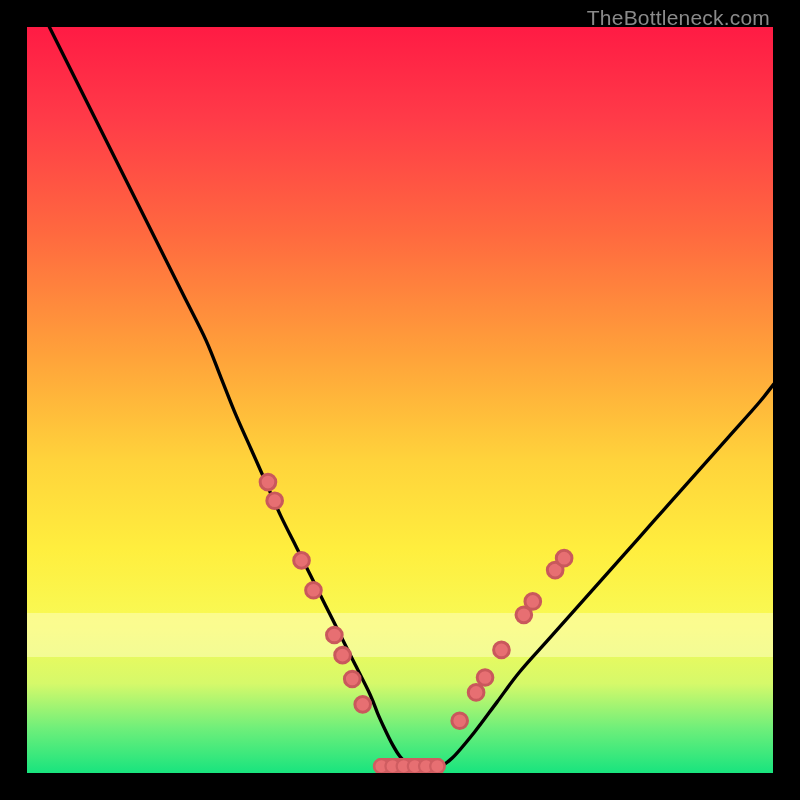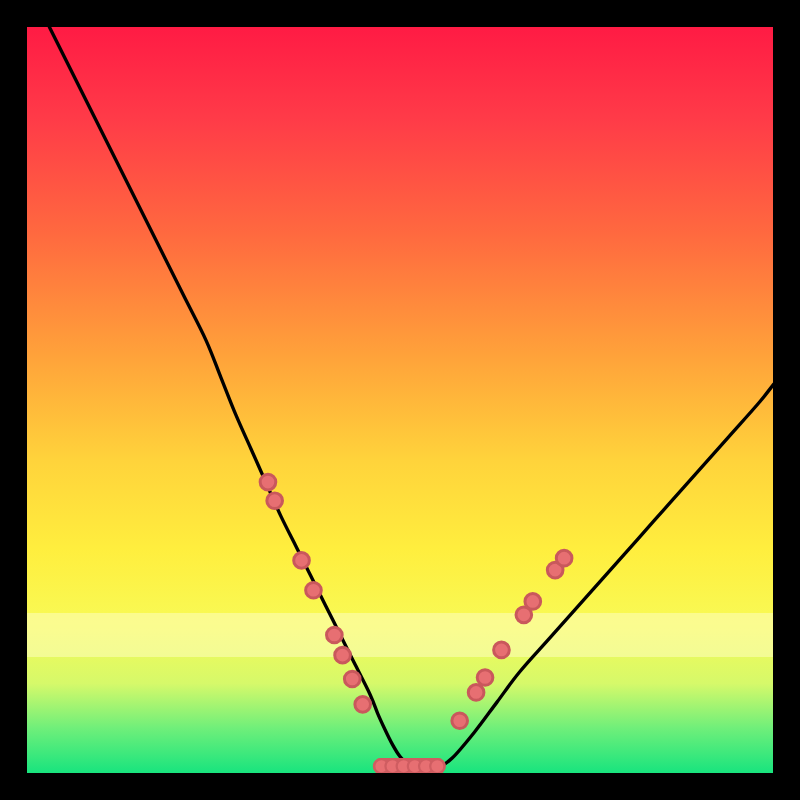--- a/index.html
+++ b/index.html
@@ -74,20 +74,21 @@
     fill: #e76f72;
     stroke: #cf5d61;
     stroke-width: 0.3;
   }
 </style>
 </head>
 <body>
 
 <div class="stage">
 
+  <div class="watermark">TheBottleneck.com</div>
 
   <div class="plot-area">
     <div class="pale-band"></div>
 
     <svg class="curve" viewBox="0 0 100 100" preserveAspectRatio="none">
       <path id="curve-path" fill="none" stroke="#000" stroke-width="0.45" stroke-linecap="round" d="M 3.00 0.00 C 7.00 8.00, 8.00 10.00, 9.00 12.00 C 10.00 14.00, 11.00 16.00, 12.00 18.00 C 13.00 20.00, 14.00 22.00, 15.00 24.00 C 16.00 26.00, 17.00 28.00, 18.00 30.00 C 19.00 32.00, 20.00 34.00, 21.00 36.00 C 22.00 38.00, 23.17 40.17, 24.00 42.00 C 24.83 43.83, 25.33 45.33, 26.00 47.00 C 26.67 48.67, 27.33 50.42, 28.00 52.00 C 28.67 53.58, 29.33 55.00, 30.00 56.50 C 30.67 58.00, 31.33 59.50, 32.00 61.00 C 32.67 62.50, 33.33 64.08, 34.00 65.50 C 34.67 66.92, 35.33 68.17, 36.00 69.50 C 36.67 70.83, 37.33 72.17, 38.00 73.50 C 38.67 74.83, 39.33 76.17, 40.00 77.50 C 40.67 78.83, 41.33 80.17, 42.00 81.50 C 42.67 82.83, 43.33 84.17, 44.00 85.50 C 44.67 86.83, 45.50 88.42, 46.00 89.50 C 46.50 90.58, 46.67 91.22, 47.00 92.00 C 47.33 92.78, 47.67 93.50, 48.00 94.20 C 48.33 94.90, 48.67 95.60, 49.00 96.20 C 49.33 96.80, 49.67 97.37, 50.00 97.80 C 50.33 98.23, 50.67 98.55, 51.00 98.80 C 51.33 99.05, 51.67 99.22, 52.00 99.30 C 52.33 99.38, 52.50 99.30, 53.00 99.30 C 53.50 99.30, 54.33 99.52, 55.00 99.30 C 55.67 99.08, 56.17 98.80, 57.00 98.00 C 57.83 97.20, 59.00 95.75, 60.00 94.50 C 61.00 93.25, 62.00 91.83, 63.00 90.50 C 64.00 89.17, 64.83 87.92, 66.00 86.50 C 67.17 85.08, 68.67 83.50, 70.00 82.00 C 71.33 80.50, 72.67 79.00, 74.00 77.50 C 75.33 76.00, 76.67 74.50, 78.00 73.00 C 79.33 71.50, 80.67 70.00, 82.00 68.50 C 83.33 67.00, 84.67 65.50, 86.00 64.00 C 87.33 62.50, 88.67 61.00, 90.00 59.50 C 91.33 58.00, 92.67 56.50, 94.00 55.00 C 95.33 53.50, 97.00 51.67, 98.00 50.50 C 99.00 49.33, 99.67 48.42, 100.00 48.00 C 100.33 47.58, 100.00 48.00, 100.00 48.00 "></path>
       <g id="markers-left">
           <circle cx="32.30" cy="61.00" r="1.05" class="dot"></circle>
           <circle cx="33.20" cy="63.50" r="1.05" class="dot"></circle>
           <circle cx="36.80" cy="71.50" r="1.05" class="dot"></circle>

